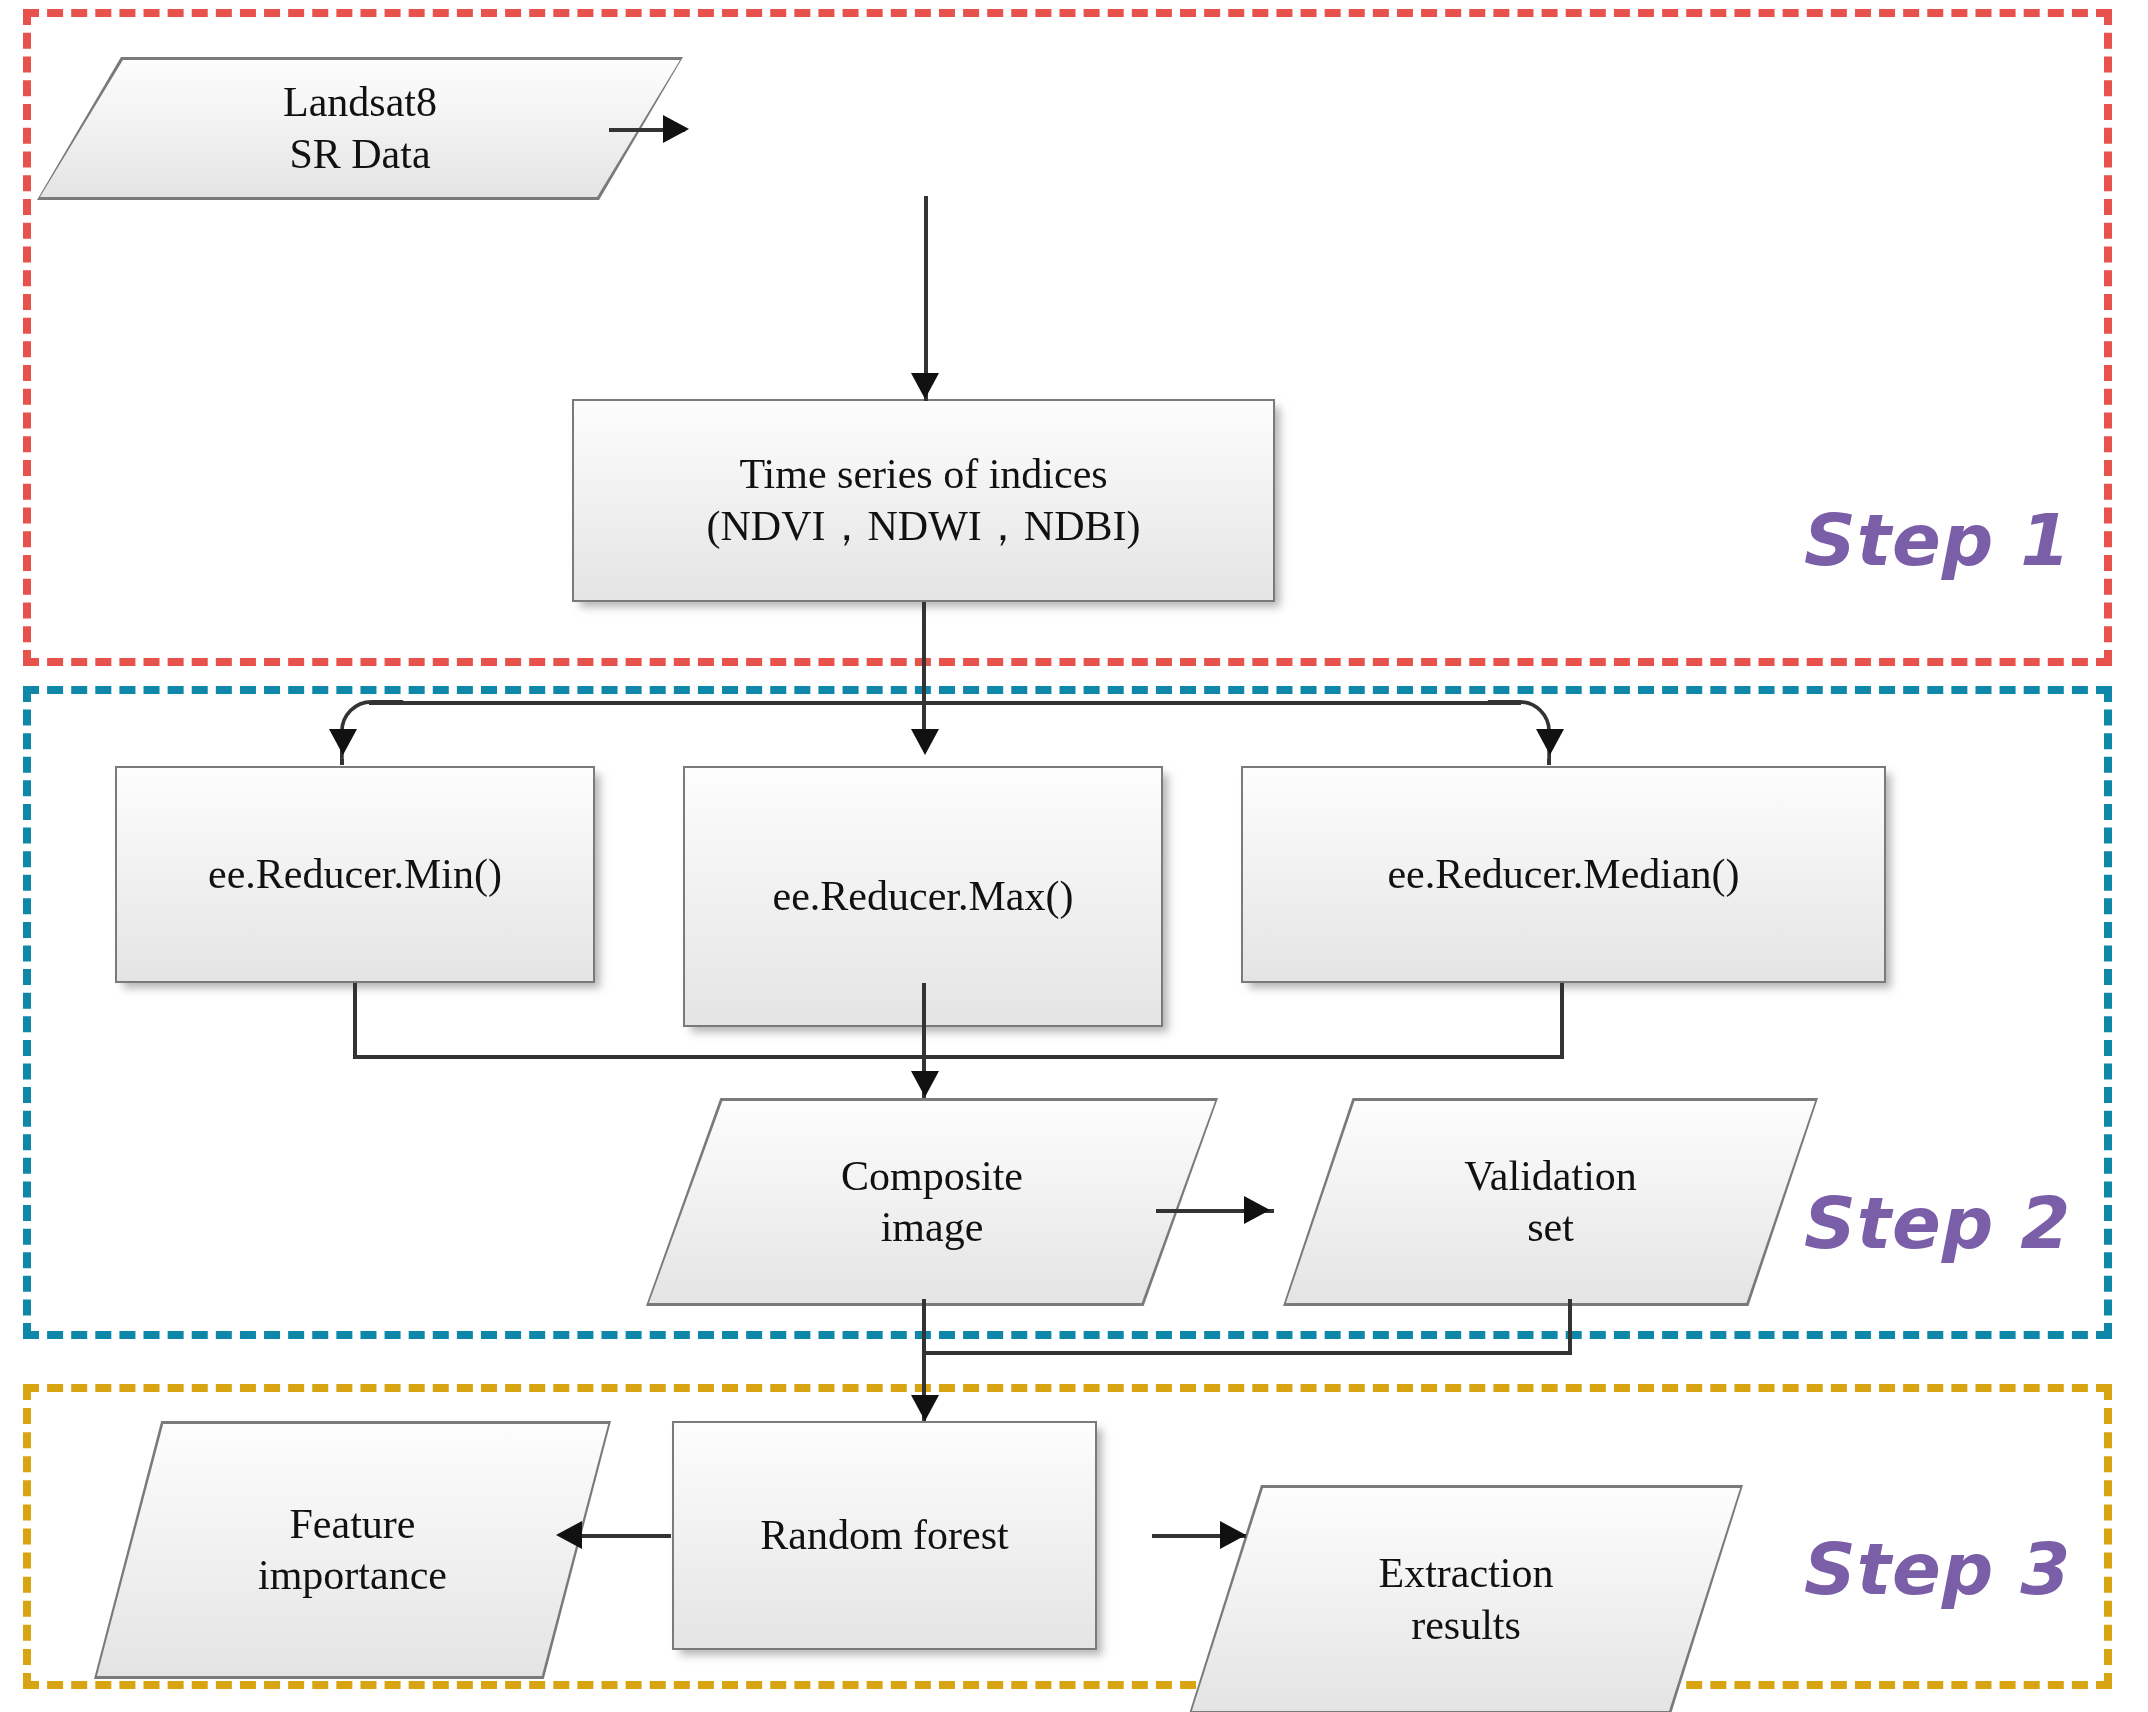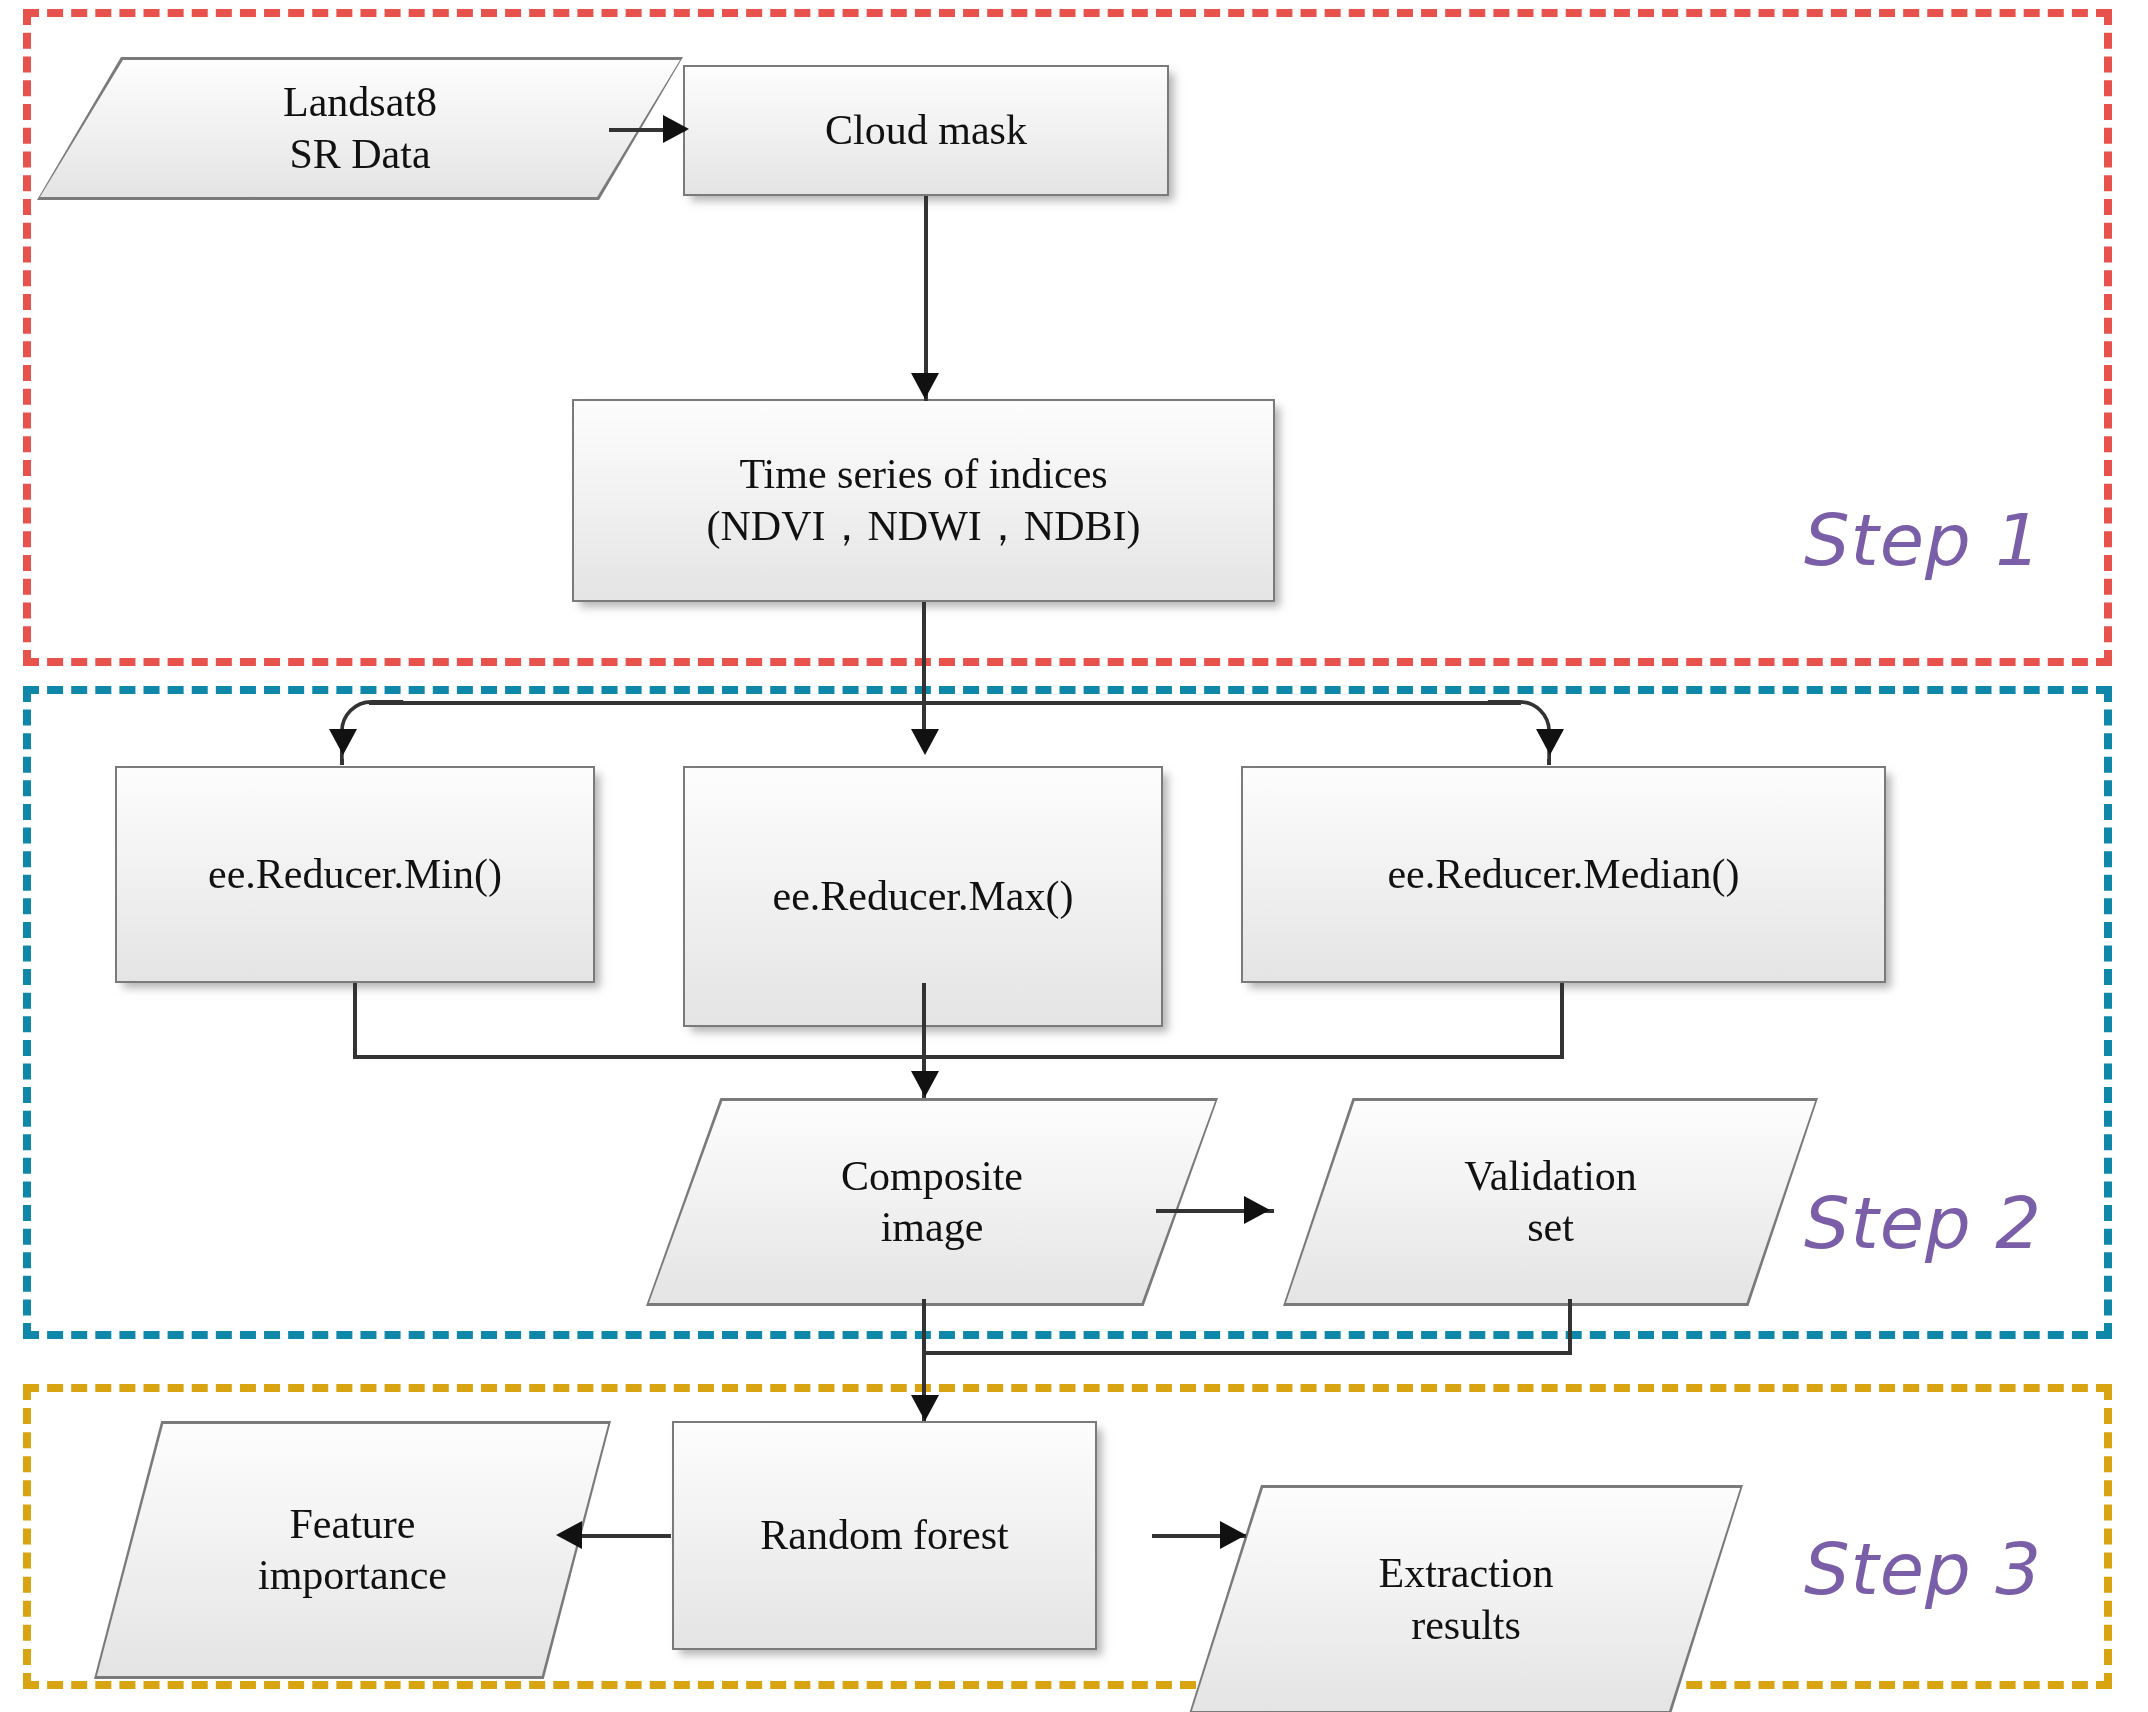--- a/index.html
+++ b/index.html
@@ -11,21 +11,21 @@
   
   .step-box{position:absolute;box-sizing:border-box;background:transparent;}
   .step-1{left:23px;  top:9.2px;   width:2089px; height:657px;
           border:8.3px dashed #e8524c;}
   .step-2{left:23px;  top:686px;  width:2089px; height:653px;
           border:8.3px dashed #0e87a8;}
   .step-3{left:23px;  top:1384px; width:2089px; height:305px;
           border:8.3px dashed #d9a412;}
 
   .step-label{position:absolute;font-family:"DejaVu Sans","Liberation Sans",sans-serif;
-              font-style:italic;font-weight:normal;font-size:72px;color:#7a5ea8;
+              font-style:italic;font-weight:bold;font-size:72px;color:#7a5ea8;
               letter-spacing:0.9px;white-space:nowrap;}
   .sl-1{left:1804px;top:498px;}
   .sl-2{left:1804px;top:1181px;}
   .sl-3{left:1804px;top:1527px;}
 
   
   .node{position:absolute;box-sizing:border-box;}
   .node .face{
     position:absolute;inset:0;
     background:linear-gradient(180deg,#fdfdfd 0%,#f2f2f2 45%,#e4e4e4 100%);
@@ -95,24 +95,20 @@
   <div class="step-label sl-2">Step 2</div>
   <div class="step-label sl-3">Step 3</div>
 
   <div class="node para" id="n-landsat">
     <div class="shadow"></div>
     <div class="outline"></div>
     <div class="label">Landsat8
 SR Data</div>
   </div>
 
-  <div class="node" id="n-cloudmask">
-    <div class="face"></div>
-    <div class="label">Cloud mask</div>
-  </div>
 
   <div class="node" id="n-timeseries">
     <div class="face"></div>
     <div class="label">Time series of indices
 (NDVI，NDWI，NDBI)</div>
   </div>
 
   <div class="conn h" style="left:609px;top:128px;width:76px;"></div>
   <div class="arrow right" style="left:663px;top:115px;"></div>
 

